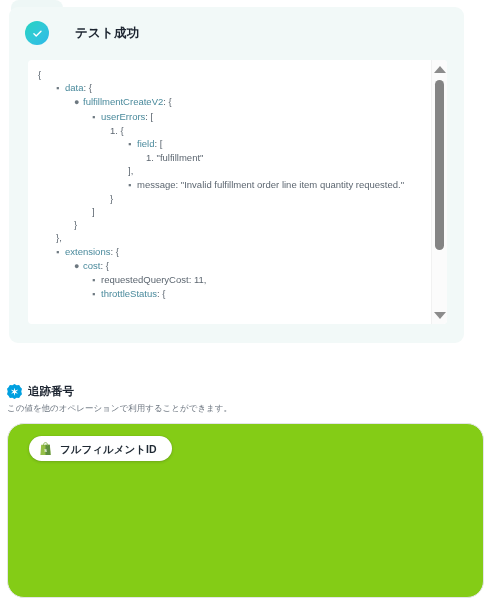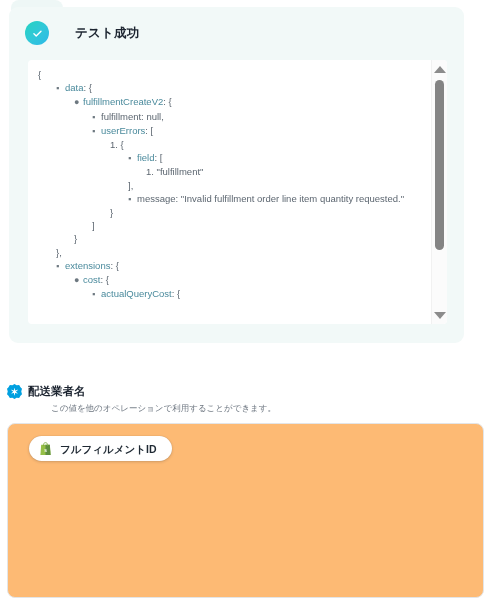--- a/index.html
+++ b/index.html
@@ -167,34 +167,33 @@
     font-size: 11.5px;
     font-weight: bold;
     color: #1c2430;
   }
   .cap-sub {
     position: absolute;
     left: 7px;
     top: 403px;
     font-size: 8.5px;
     color: #6d7680;
-    margin-left: 44px;
   }
 
   
   .chip-panel {
     position: absolute;
     left: 7px;
     top: 423px;
     width: 477px;
     height: 175px;
     box-sizing: border-box;
     border: 1px solid #e3e5e7;
-    border-radius: 8px;
-    background: #fdba74;
+    border-radius: 17px;
+    background: #84cc16;
   }
   .chip-list {
     padding: 12px 0 0 21px;
   }
   .chip {
     display: inline-flex;
     align-items: center;
     gap: 8px;
     height: 25px;
     padding: 0 16px 0 10px;
@@ -228,52 +227,52 @@
       </svg>
     </span>
     <span class="success-title">テスト成功</span>
   </div>
 
   <div class="json-wrap">
     <div class="json-body" id="json-body">
         <span class="jline i0"><span>{</span></span>
         <span class="jline i1"><span class="bullet">▪</span><span class="k">data</span><span>: {</span></span>
         <span class="jline i2"><span class="bullet">●</span><span class="k">fulfillmentCreateV2</span><span>: {</span></span>
-        <span class="jline i3"><span class="bullet">▪</span><span>fulfillment: null,</span></span>
         <span class="jline i3"><span class="bullet">▪</span><span class="k">userErrors</span><span>: [</span></span>
         <span class="jline i4"><span>1. {</span></span>
         <span class="jline i5"><span class="bullet">▪</span><span class="k">field</span><span>: [</span></span>
         <span class="jline i6"><span>1. "fulfillment"</span></span>
         <span class="jline i5"><span>],</span></span>
         <span class="jline i5"><span class="bullet">▪</span><span>message: "Invalid fulfillment order line item quantity requested."</span></span>
         <span class="jline i4"><span>}</span></span>
         <span class="jline i3"><span>]</span></span>
         <span class="jline i2"><span>}</span></span>
         <span class="jline i1"><span>},</span></span>
         <span class="jline i1"><span class="bullet">▪</span><span class="k">extensions</span><span>: {</span></span>
         <span class="jline i2"><span class="bullet">●</span><span class="k">cost</span><span>: {</span></span>
-        <span class="jline i3"><span class="bullet">▪</span><span class="k">actualQueryCost</span><span>: {</span></span>
+        <span class="jline i3"><span class="bullet">▪</span><span>requestedQueryCost: 11,</span></span>
+        <span class="jline i3"><span class="bullet">▪</span><span class="k">throttleStatus</span><span>: {</span></span>
       </div>
 
     <div class="scrollbar">
       <div class="sb-arrow up">
         <span class="tri up"></span>
       </div>
       <div class="sb-thumb"></div>
       <div class="sb-arrow down">
         <span class="tri down"></span>
       </div>
     </div>
   </div>
 
 </div>
 
 <div class="cap-head">
   <span class="badge-icon">✶</span>
-  <span class="cap-title">配送業者名</span>
+  <span class="cap-title">追跡番号</span>
 </div>
 
 <div class="cap-sub">この値を他のオペレーションで利用することができます。</div>
 
 <div class="chip-panel">
   <div class="chip-list" id="chip-list">
       <span class="chip-row"><span class="chip">
           <span style="line-height: 0;"><svg class="shopify-bag" viewBox="0 0 24 26" aria-hidden="true">
   <path d="M4 5 L20 5 L21.5 24 L2.5 24 Z" fill="#95bf47"></path>
   <path d="M12 5 L20 5 L21.5 24 L12 24 Z" fill="#5e8e3e"></path>

